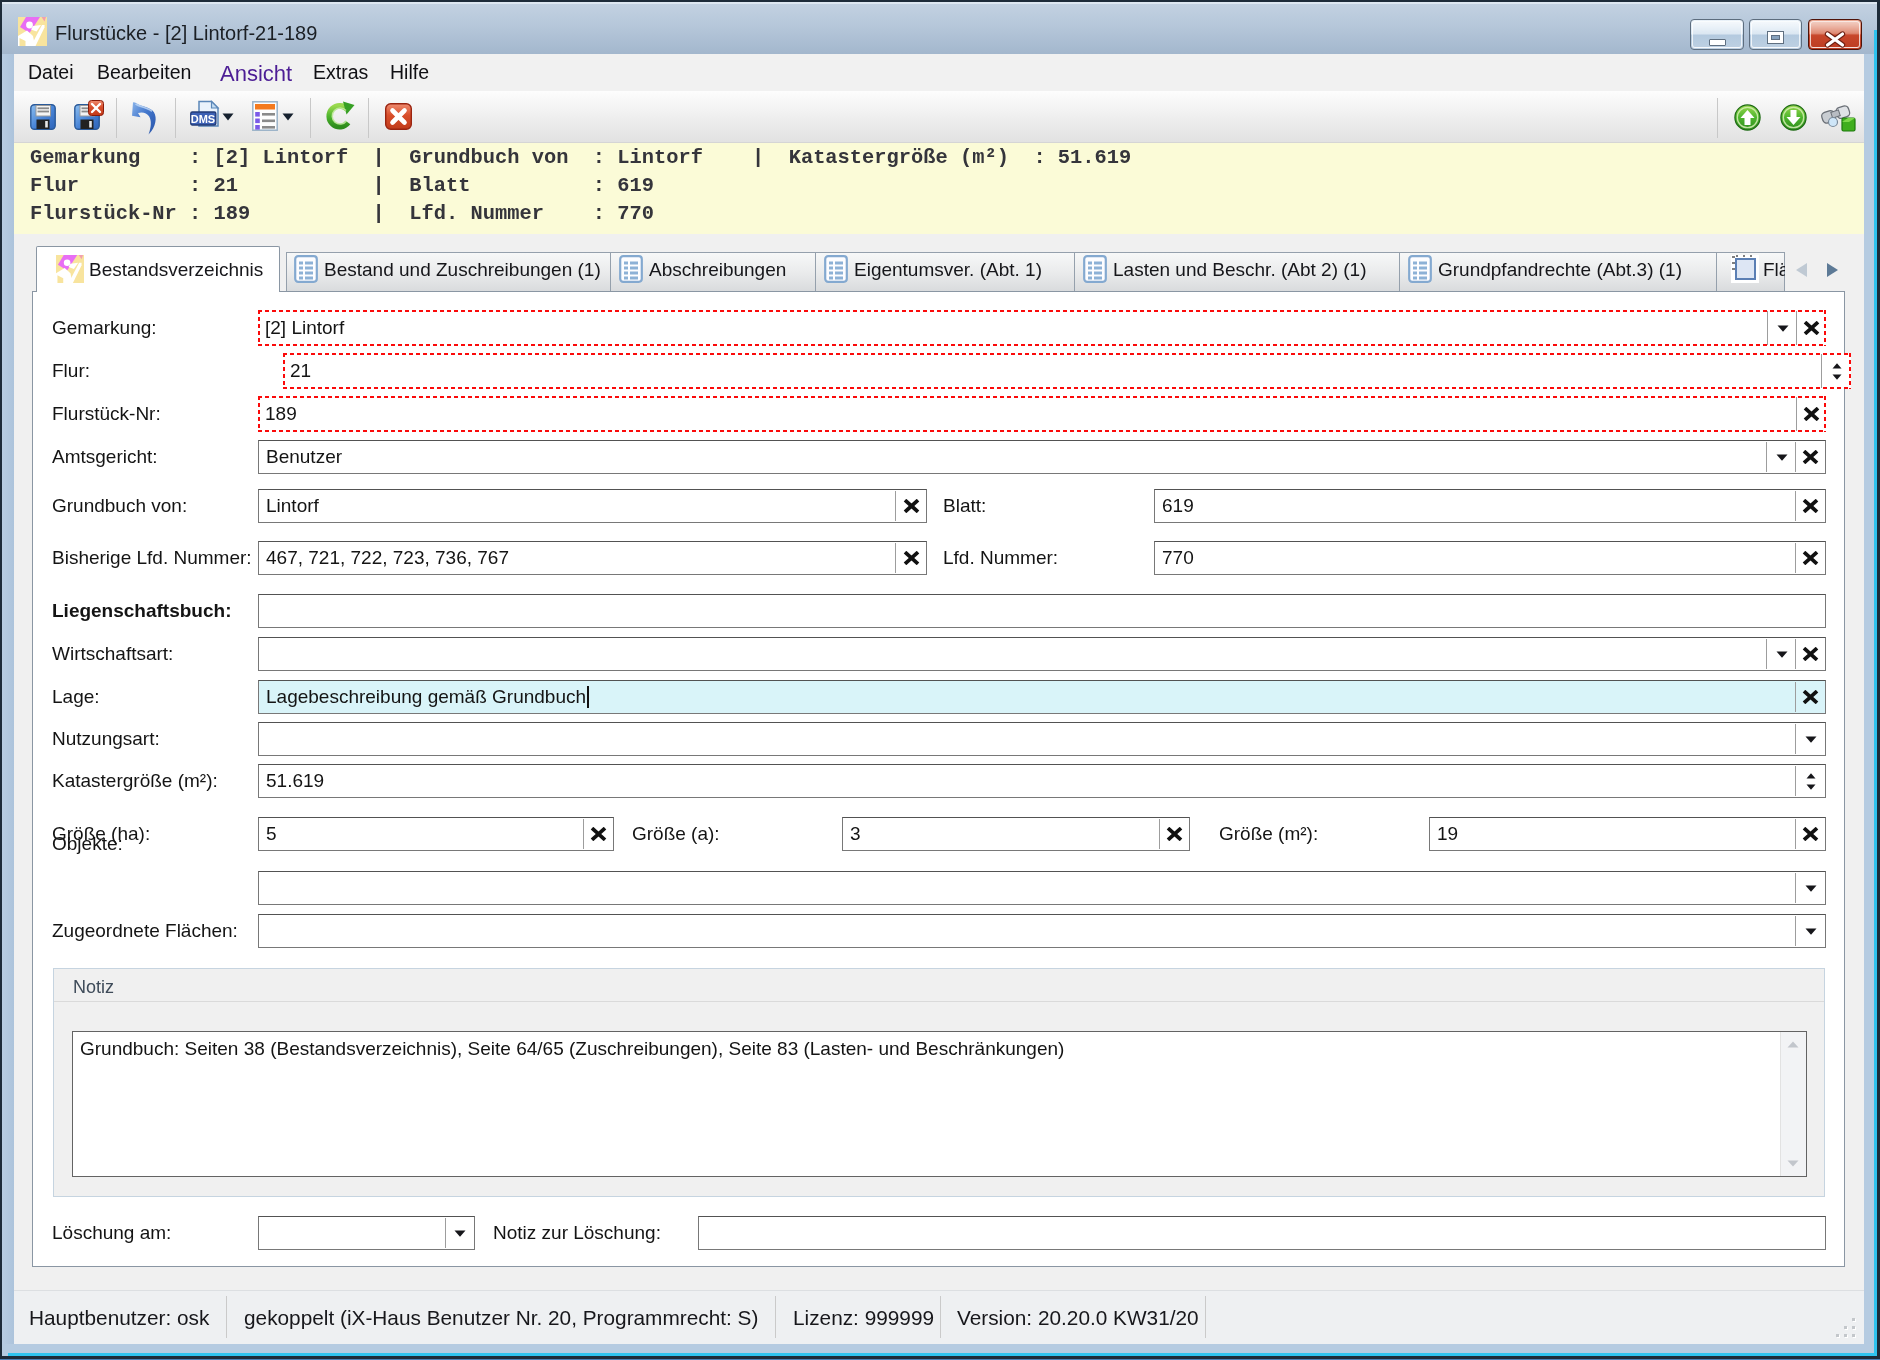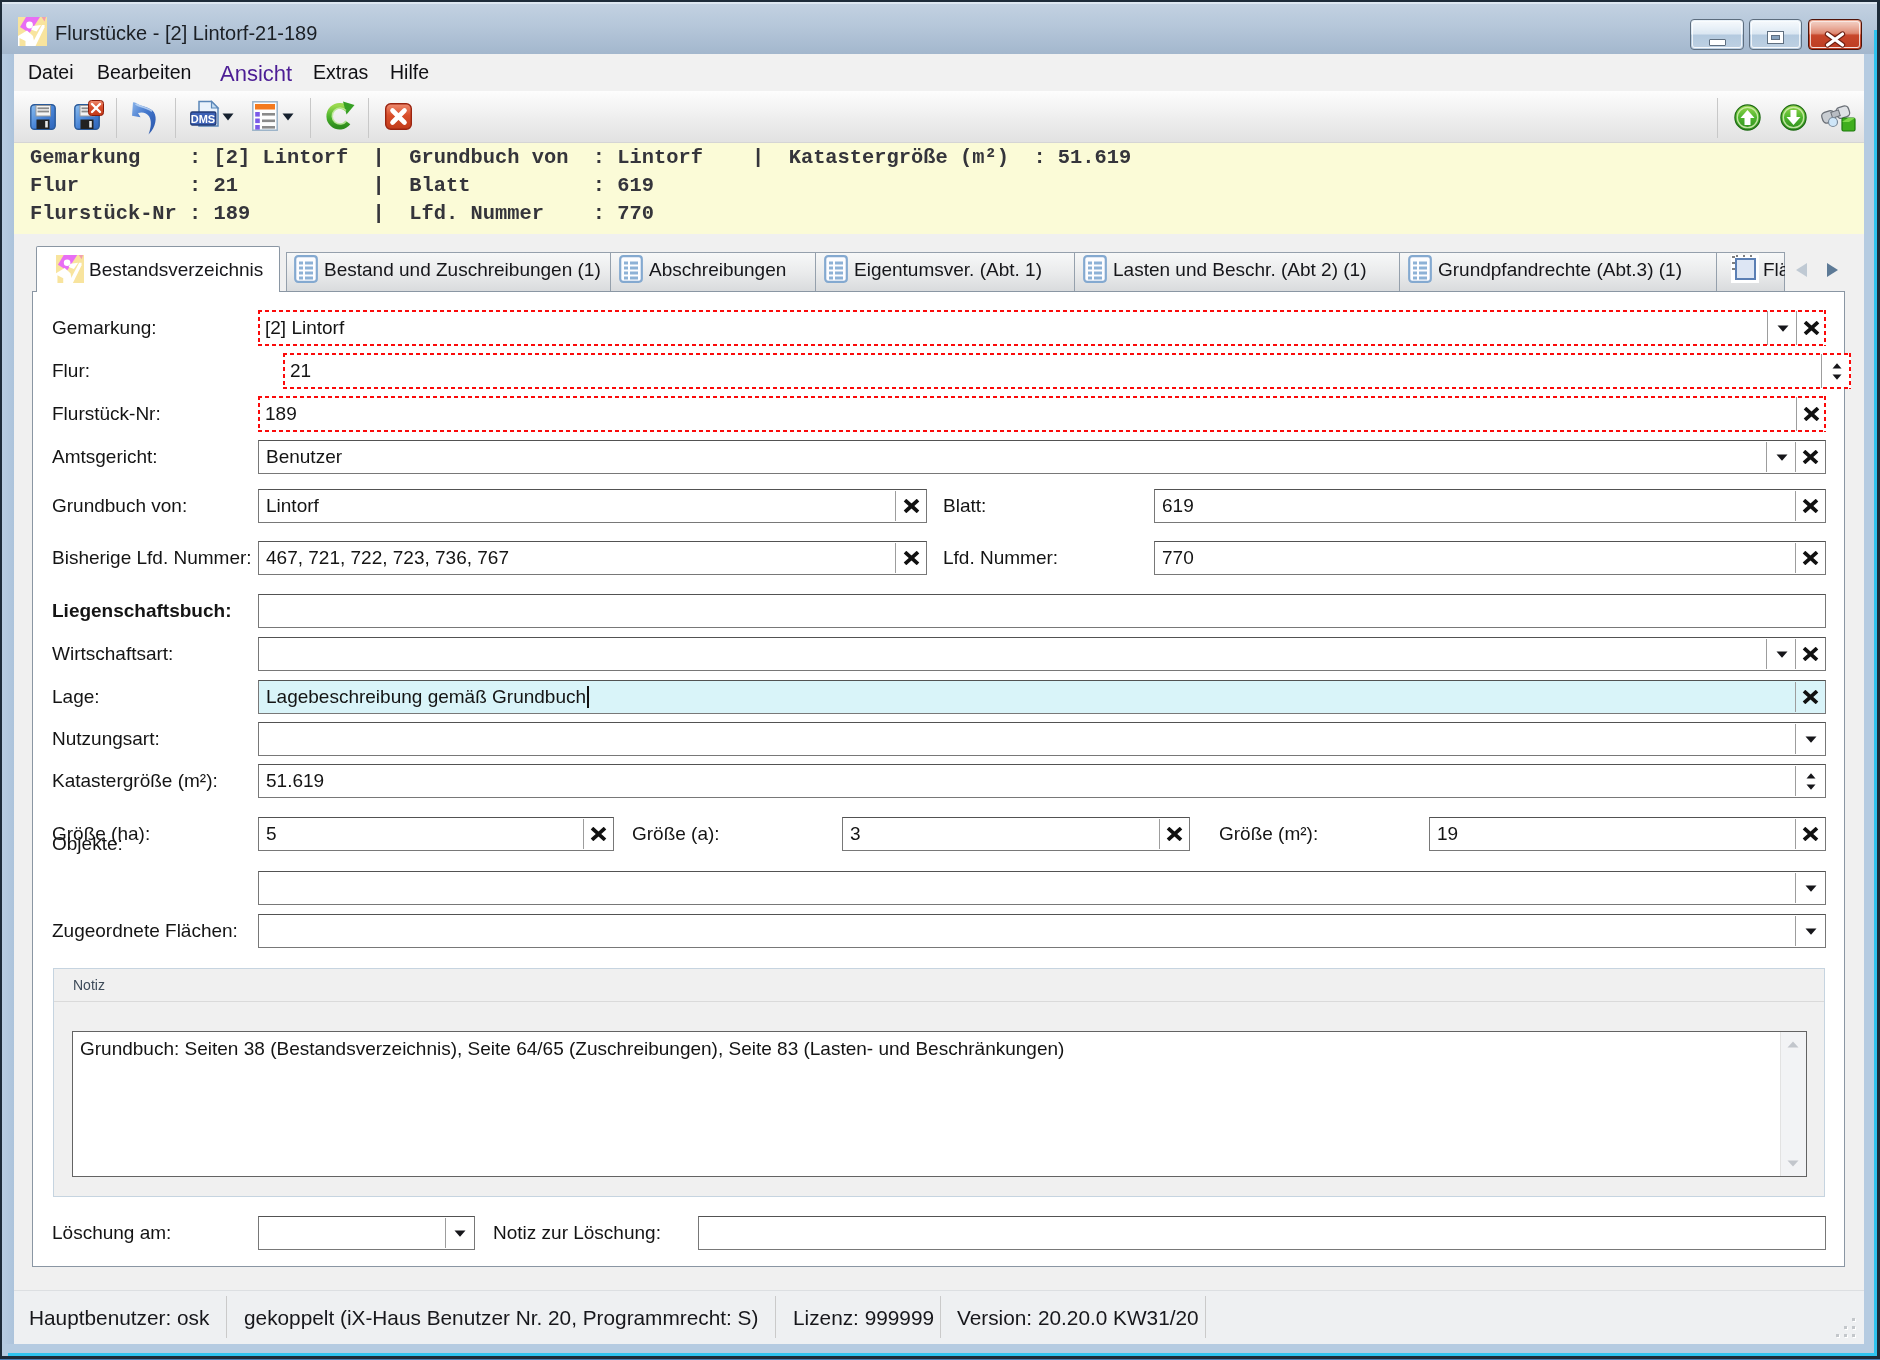--- a/index.html
+++ b/index.html
@@ -537,21 +537,21 @@
 <div class="lbl" style="left:52px;top:914px;z-index:2;">Zugeordnete Flächen:</div>
 <div class="box" style="left:258px;top:914px;width:1568px;height:34px;background:#fff;z-index:2;">
 <div class="vsep" style="right:29px;"></div>
 <div class="zone" style="right:0px;width:29px;">
       <svg width="12" height="7" viewBox="0 0 12 7">
         <path d="M0.5 0.5 H11.5 L6 6.8 Z" fill="#16161a"></path>
       </svg>
     </div>
 </div>
 <div class="abs" style="left:53px;top:968px;width:1772px;height:229px;background:#f0f0f0;border:1px solid #c6d4e0;box-sizing:border-box;z-index:2;"></div>
-<div class="abs" style="left:73px;top:977px;font-size:14px;color:#3e4b59;z-index:2;">Notiz</div>
+<div class="abs" style="left:73px;top:977px;font-size:18px;color:#3e4b59;z-index:2;">Notiz</div>
 <div class="abs" style="left:54px;top:1001px;width:1770px;height:1px;background:#dadada;z-index:2;"></div>
 <div class="abs" style="left:72px;top:1031px;width:1735px;height:146px;background:#fff;border:1px solid #636363;box-sizing:border-box;z-index:2;"></div>
 <div class="abs" style="left:80px;top:1038px;font-size:19px;color:#141414;z-index:2;">Grundbuch: Seiten 38 (Bestandsverzeichnis), Seite 64/65 (Zuschreibungen), Seite 83 (Lasten- und Beschränkungen)</div>
 <div class="abs" style="left:1780px;top:1032px;width:26px;height:144px;background:#f2f3f5;border-left:1px solid #e2e2e2;box-sizing:border-box;z-index:2;"></div>
 <svg class="abs" style="left:1787px;top:1041px;z-index:2;" width="12" height="7" viewBox="0 0 12 7">
     <path d="M0.5 6.5 H11.5 L6 0.5 Z" fill="#c2c6cc"></path>
   </svg>
 <svg class="abs" style="left:1787px;top:1160px;z-index:2;" width="12" height="7" viewBox="0 0 12 7">
     <path d="M0.5 0.5 H11.5 L6 6.5 Z" fill="#c2c6cc"></path>
   </svg>

